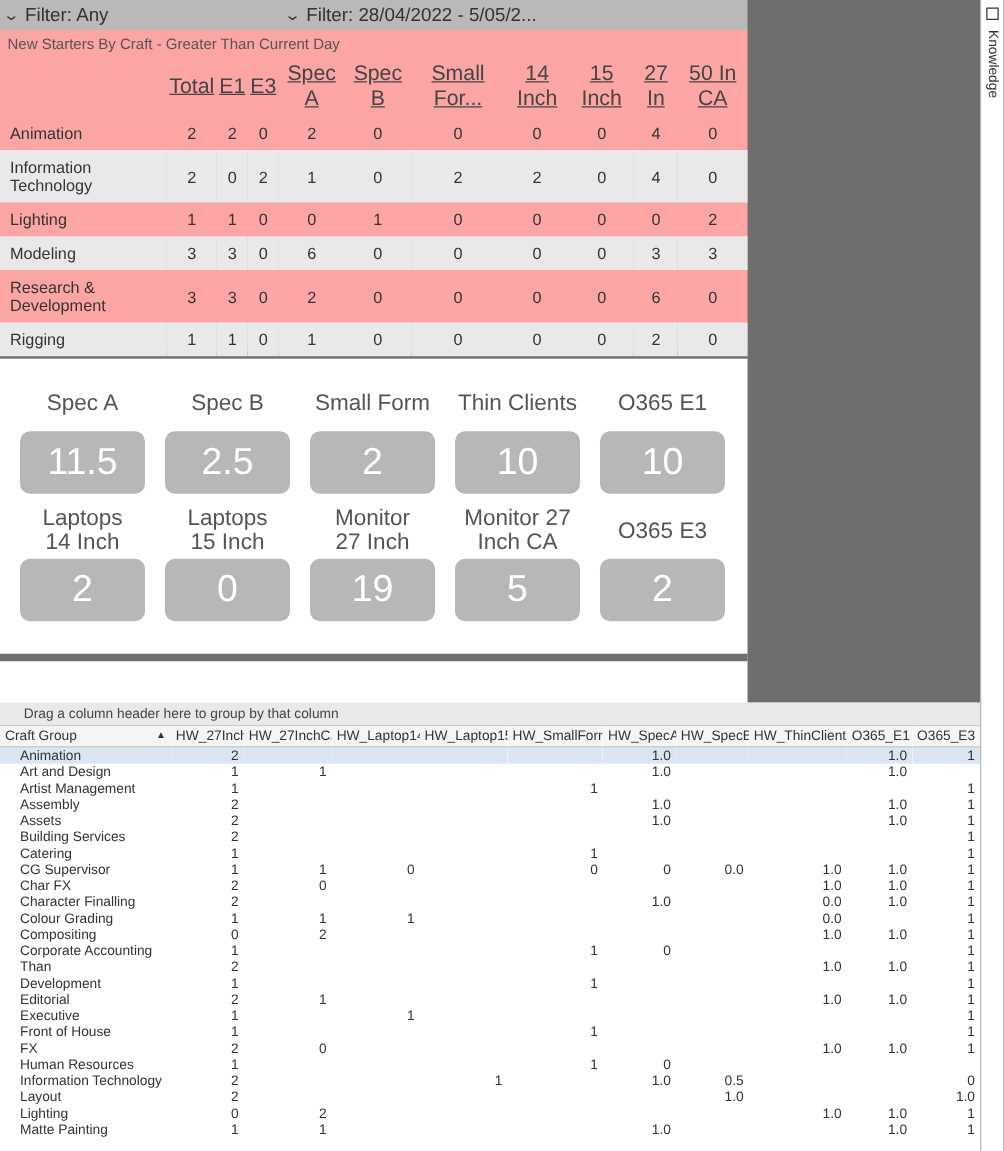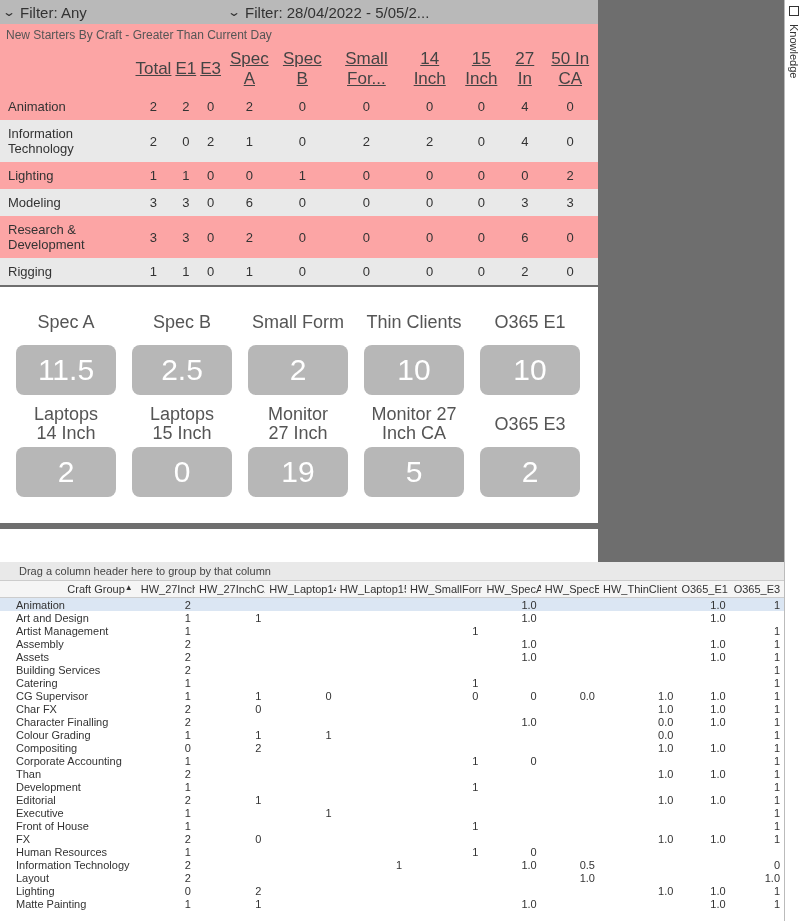--- a/index.html
+++ b/index.html
@@ -155,21 +155,21 @@
     font-size: 11px;
     color:#444;
     border-bottom:1px solid #ccc;
   }
   table.grid {
     border-collapse: collapse;
     width: 100%;
     table-layout: fixed;
   }
   table.grid th {
-    text-align:right;
+    text-align:left;
     font-weight:normal;
     background:#f5f5f5;
     border-bottom:1px solid #ccc;
     padding: 2px 4px;
     white-space: nowrap;
     overflow:hidden;
     font-size: 11px;
   }
   table.grid th .sort { float:right; font-size:8px; }
   table.grid td {

